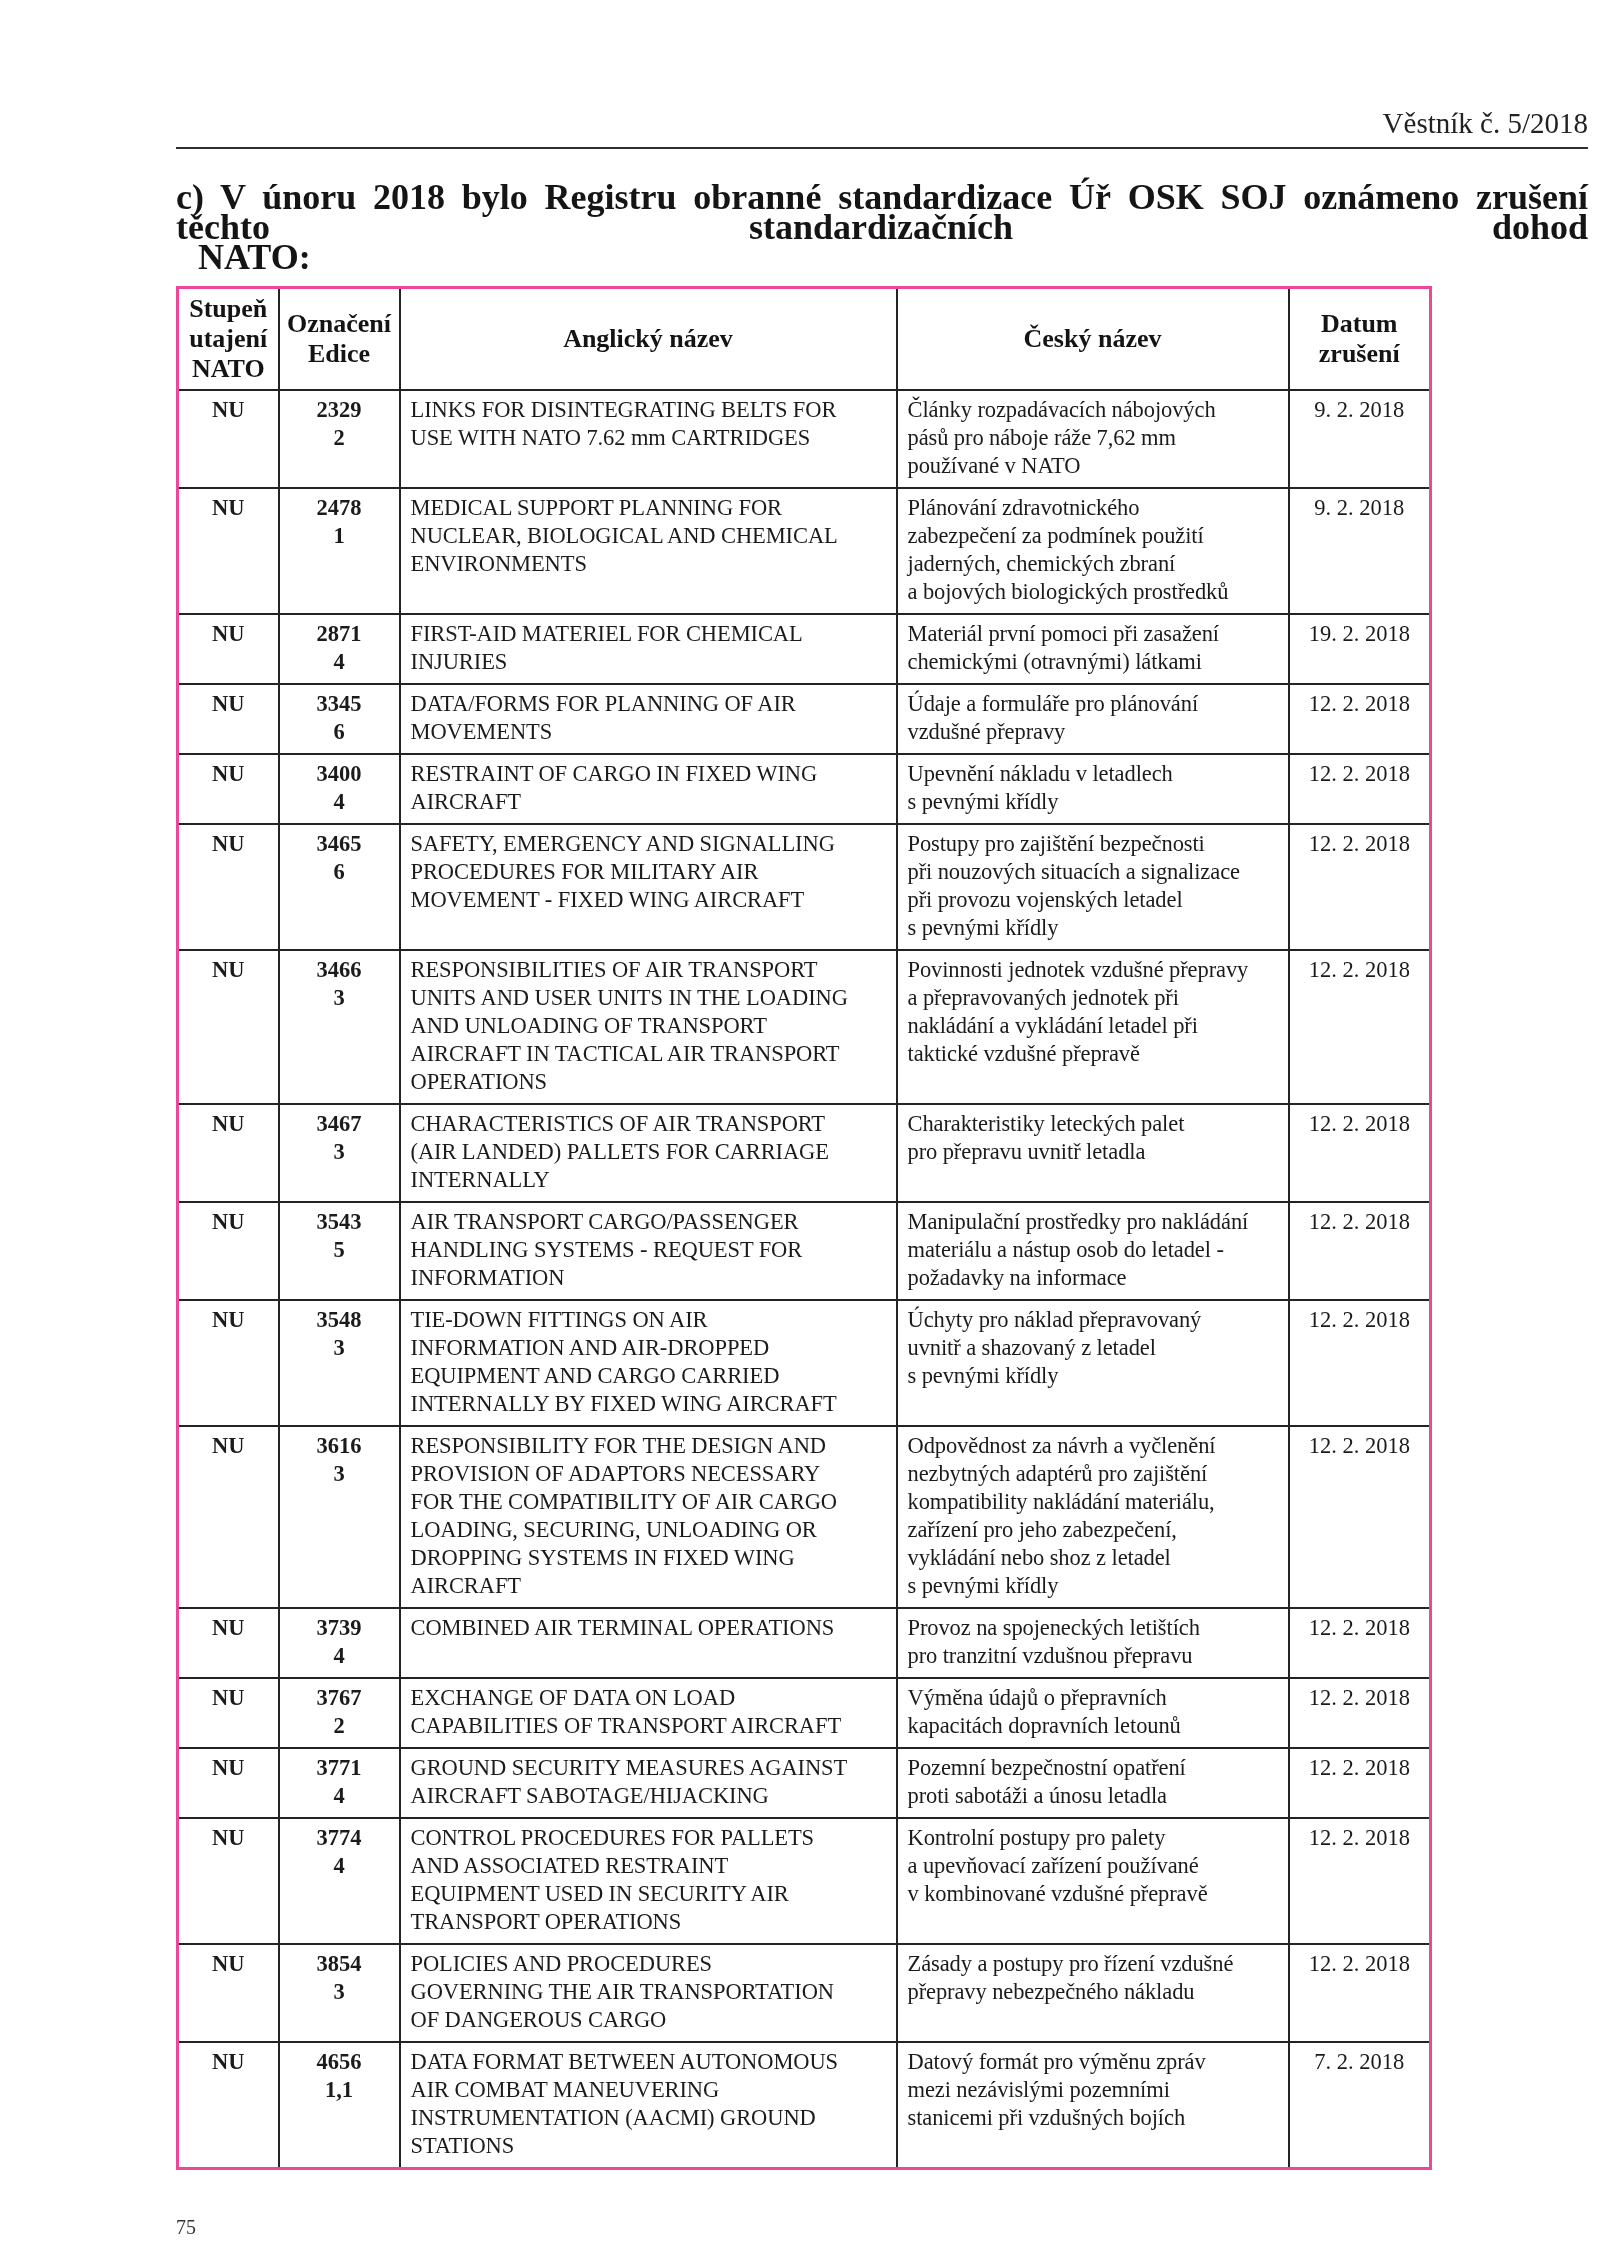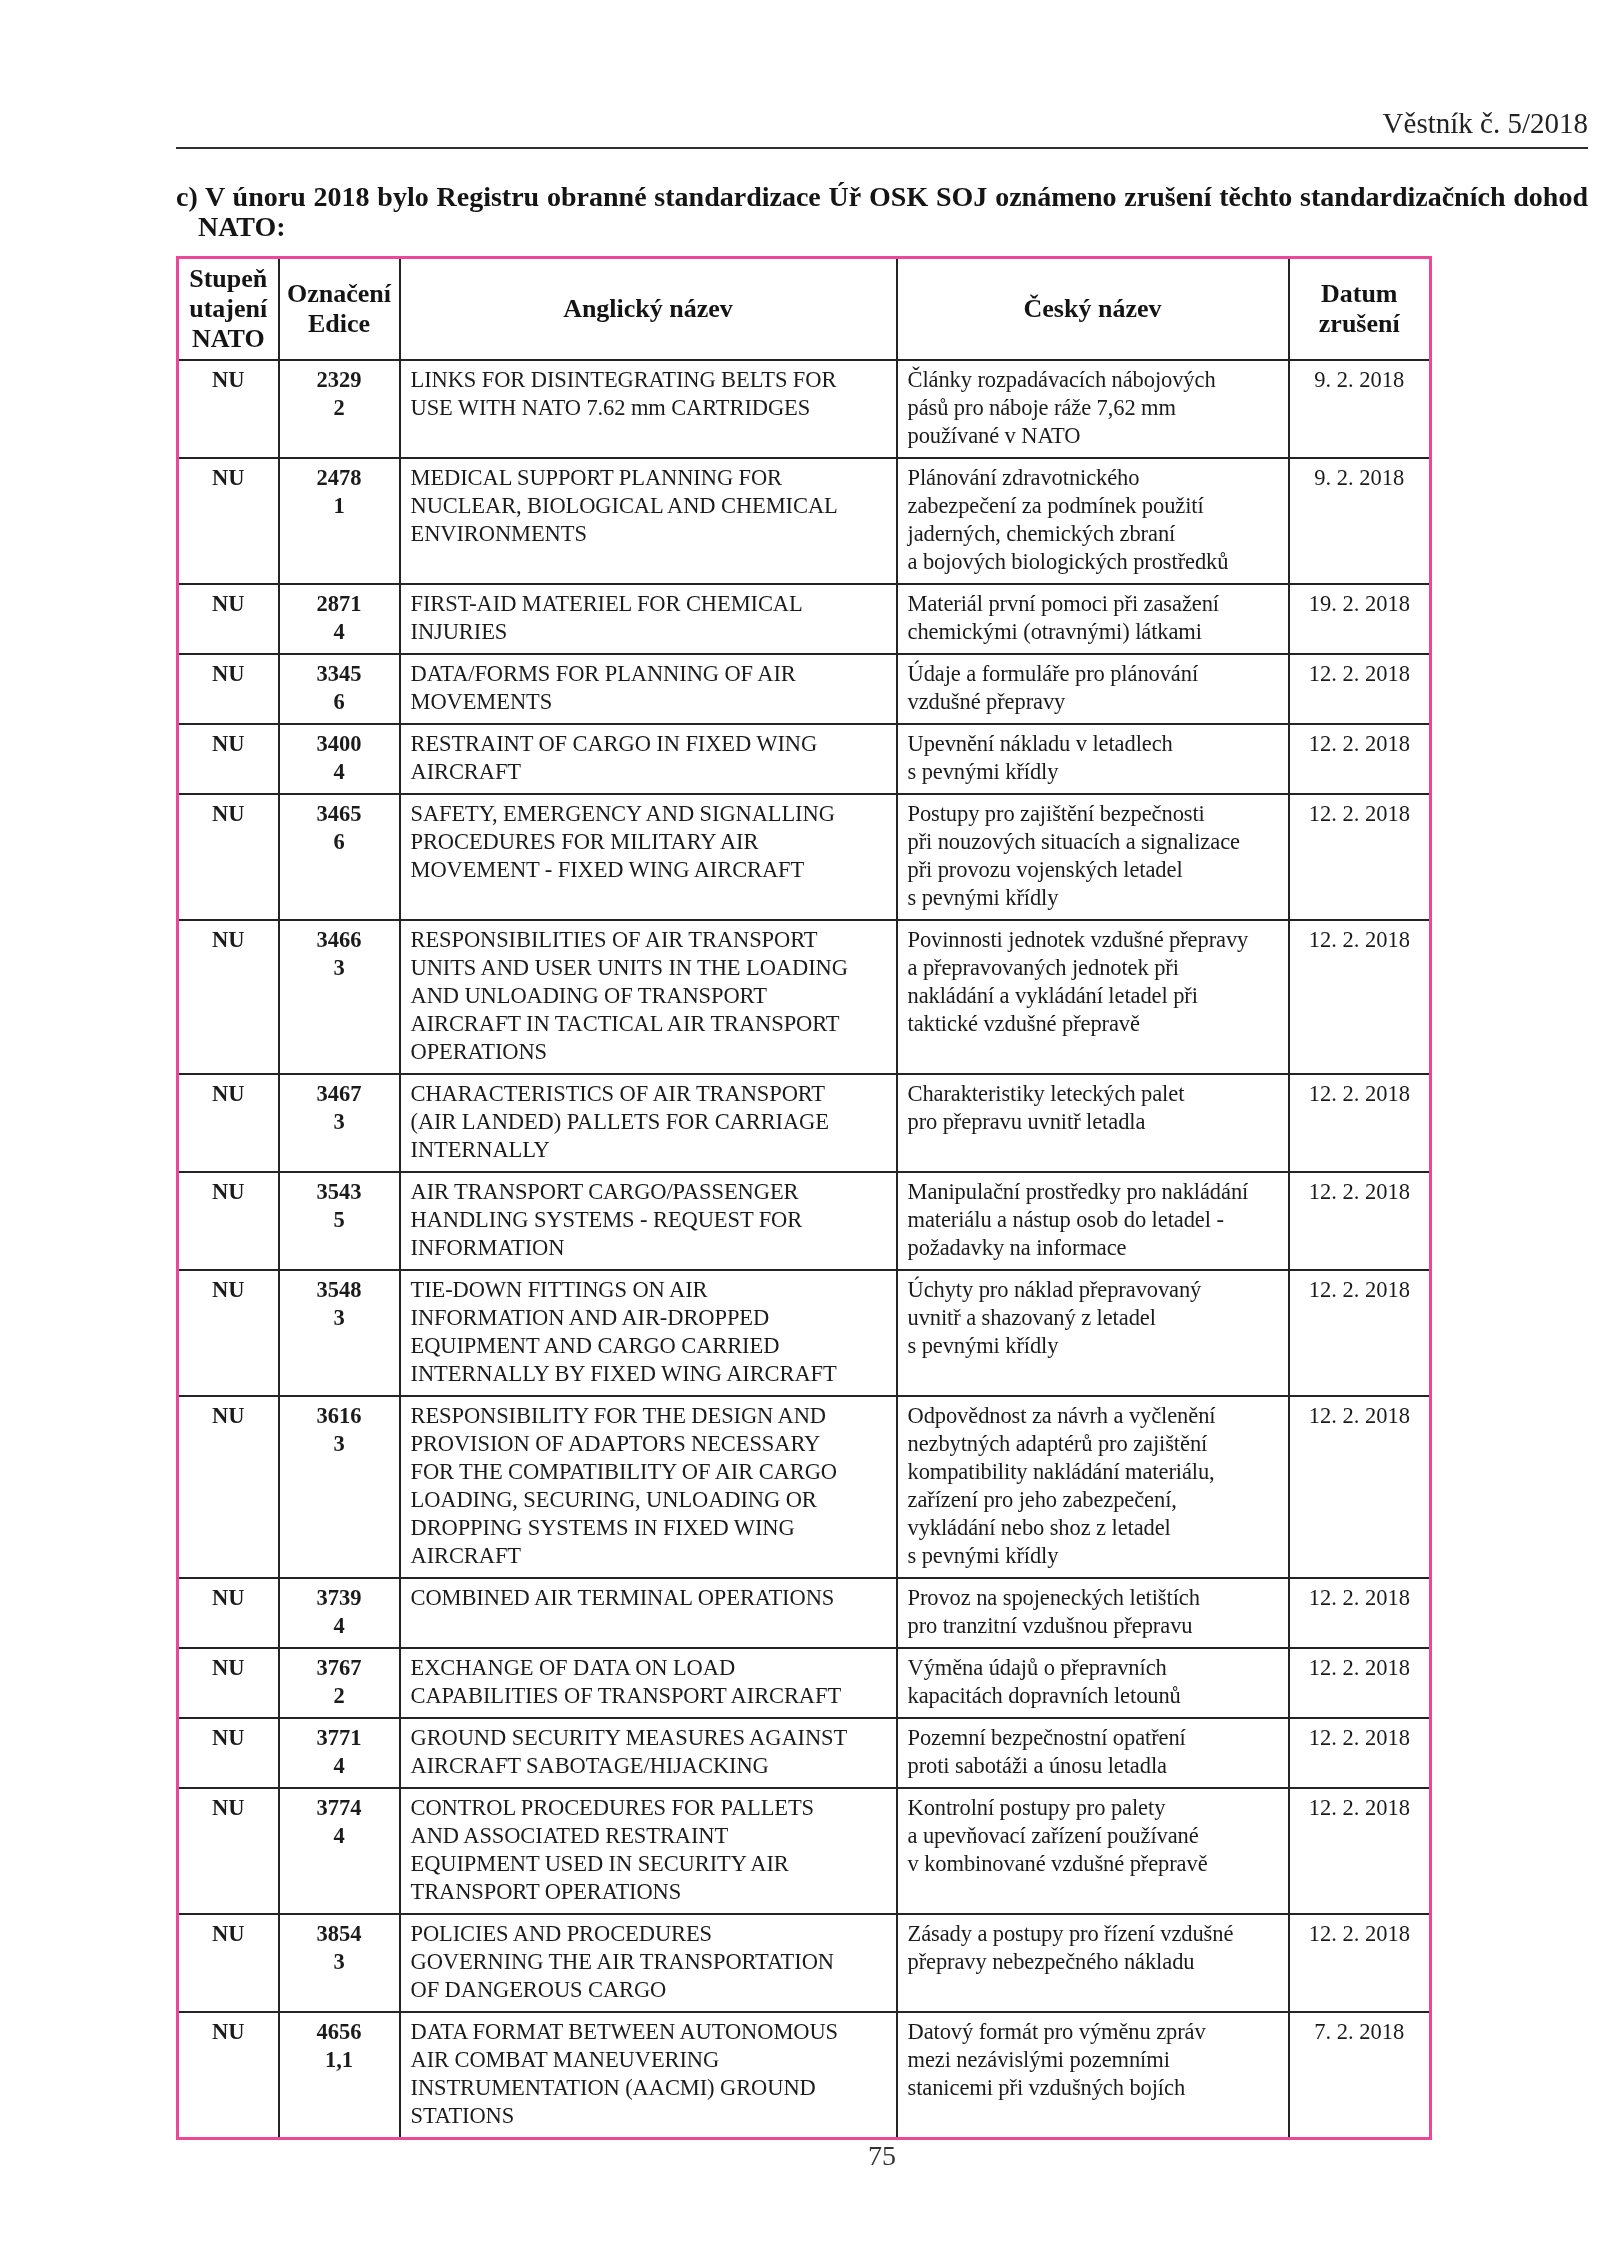--- a/index.html
+++ b/index.html
@@ -22,21 +22,21 @@
     color: #222;
   }
   .rule {
     margin-top: 7px;
     border-bottom: 2px solid #2e2e2e;
     height: 0;
   }
   .intro {
     margin-top: 33px;
     font-weight: bold;
-    font-size: 28px;
+    font-size: 36px;
     line-height: 30px;
     color: #151515;
   }
   .intro-line1 {
     text-align: justify;
     text-align-last: justify;
   }
   .intro-line2 {
     padding-left: 22px;
   }
@@ -81,22 +81,22 @@
   td.c-text {
     white-space: pre-line;
     letter-spacing: -0.1px;
   }
   td.c-date {
     text-align: center;
     white-space: nowrap;
     padding-left: 2px; padding-right: 2px;
   }
   .page-number {
-    text-align: center;
-    font-size: 28px;
+    margin-top: 46px;
+    font-size: 20px;
     color: #333333;
   }
 </style>
 </head>
 <body>
 
 <div class="content">
 
   <div class="masthead">Věstník č. 5/2018</div>
   <div class="rule"></div>

